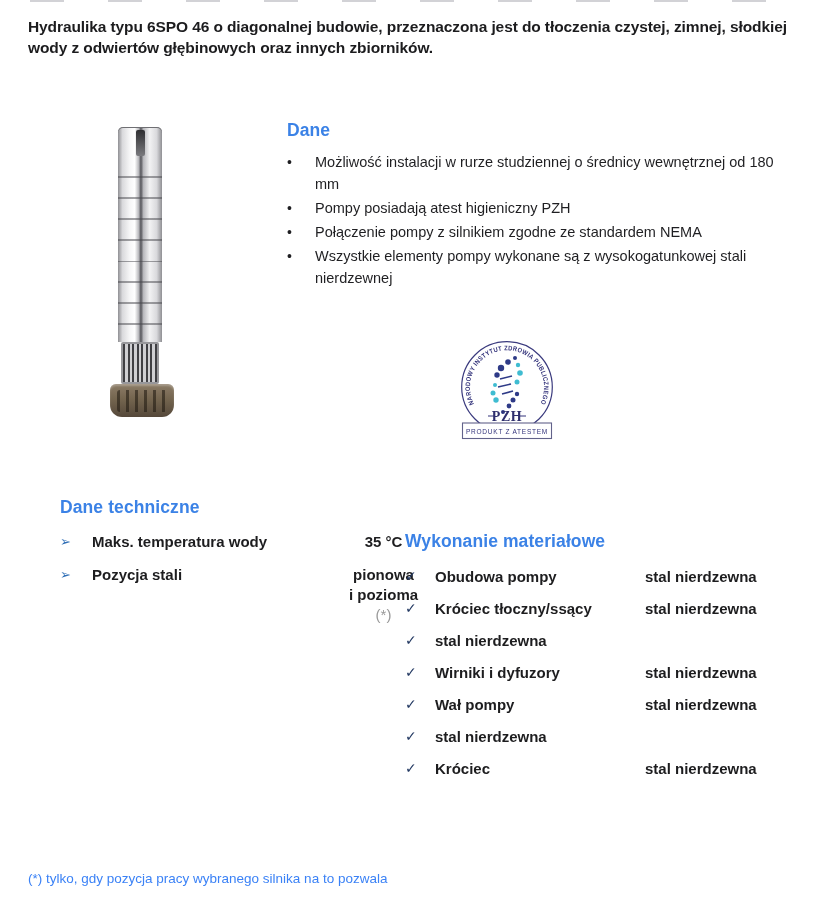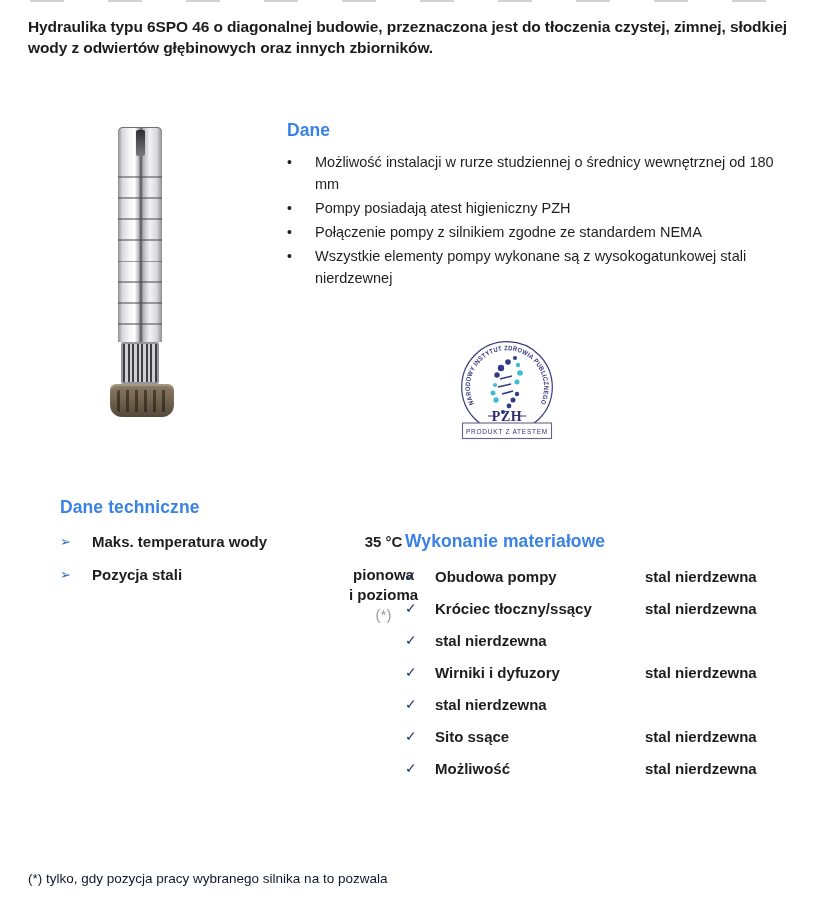--- a/index.html
+++ b/index.html
@@ -59,21 +59,21 @@
   .t-value span { display:block;text-align:center; }
 
   
   .materials { position:absolute; left:405px; top:491px; width:380px;margin-top:40px; }
   .materials .rows { margin-top:15px; }
   .m-row { display:grid; grid-template-columns:30px 210px 1fr; font-size:15px; font-weight:700;
     line-height:19px; margin-bottom:13px; color:#1d1d1f; }
   .m-check { color:#243a63; font-size:14px; }
 
   
-  .footnote { position:absolute; left:28px; top:871px; font-size:13.5px; color:#0f172a; }
+  .footnote { position:absolute; left:28px; top:871px; font-size:13.5px; color:#3b82f6; }
 </style>
 </head>
 <body>
 
 <div class="page">
 
   <div class="top-remnant"></div>
 
   <p class="intro">Hydraulika typu 6SPO 46 o diagonalnej budowie, przeznaczona jest do tłoczenia czystej, zimnej, słodkiej wody z odwiertów głębinowych oraz innych zbiorników.</p>
 
@@ -185,30 +185,30 @@
         <span class="m-check">✓</span>
         <span>stal nierdzewna</span>
       </div>
       <div class="m-row">
         <span class="m-check">✓</span>
         <span>Wirniki i dyfuzory</span>
         <span>stal nierdzewna</span>
       </div>
       <div class="m-row">
         <span class="m-check">✓</span>
-        <span>stal nierdzewna</span>
-      </div>
-      <div class="m-row">
-        <span class="m-check">✓</span>
-        <span>Sito ssące</span>
-        <span>stal nierdzewna</span>
-      </div>
-      <div class="m-row">
-        <span class="m-check">✓</span>
-        <span>Możliwość</span>
+        <span>Wał pompy</span>
+        <span>stal nierdzewna</span>
+      </div>
+      <div class="m-row">
+        <span class="m-check">✓</span>
+        <span>stal nierdzewna</span>
+      </div>
+      <div class="m-row">
+        <span class="m-check">✓</span>
+        <span>Króciec</span>
         <span>stal nierdzewna</span>
       </div>
     </div>
   </section>
 
   <p class="footnote">(*) tylko, gdy pozycja pracy wybranego silnika na to pozwala</p>
 
 </div>
 
 </body></html>

